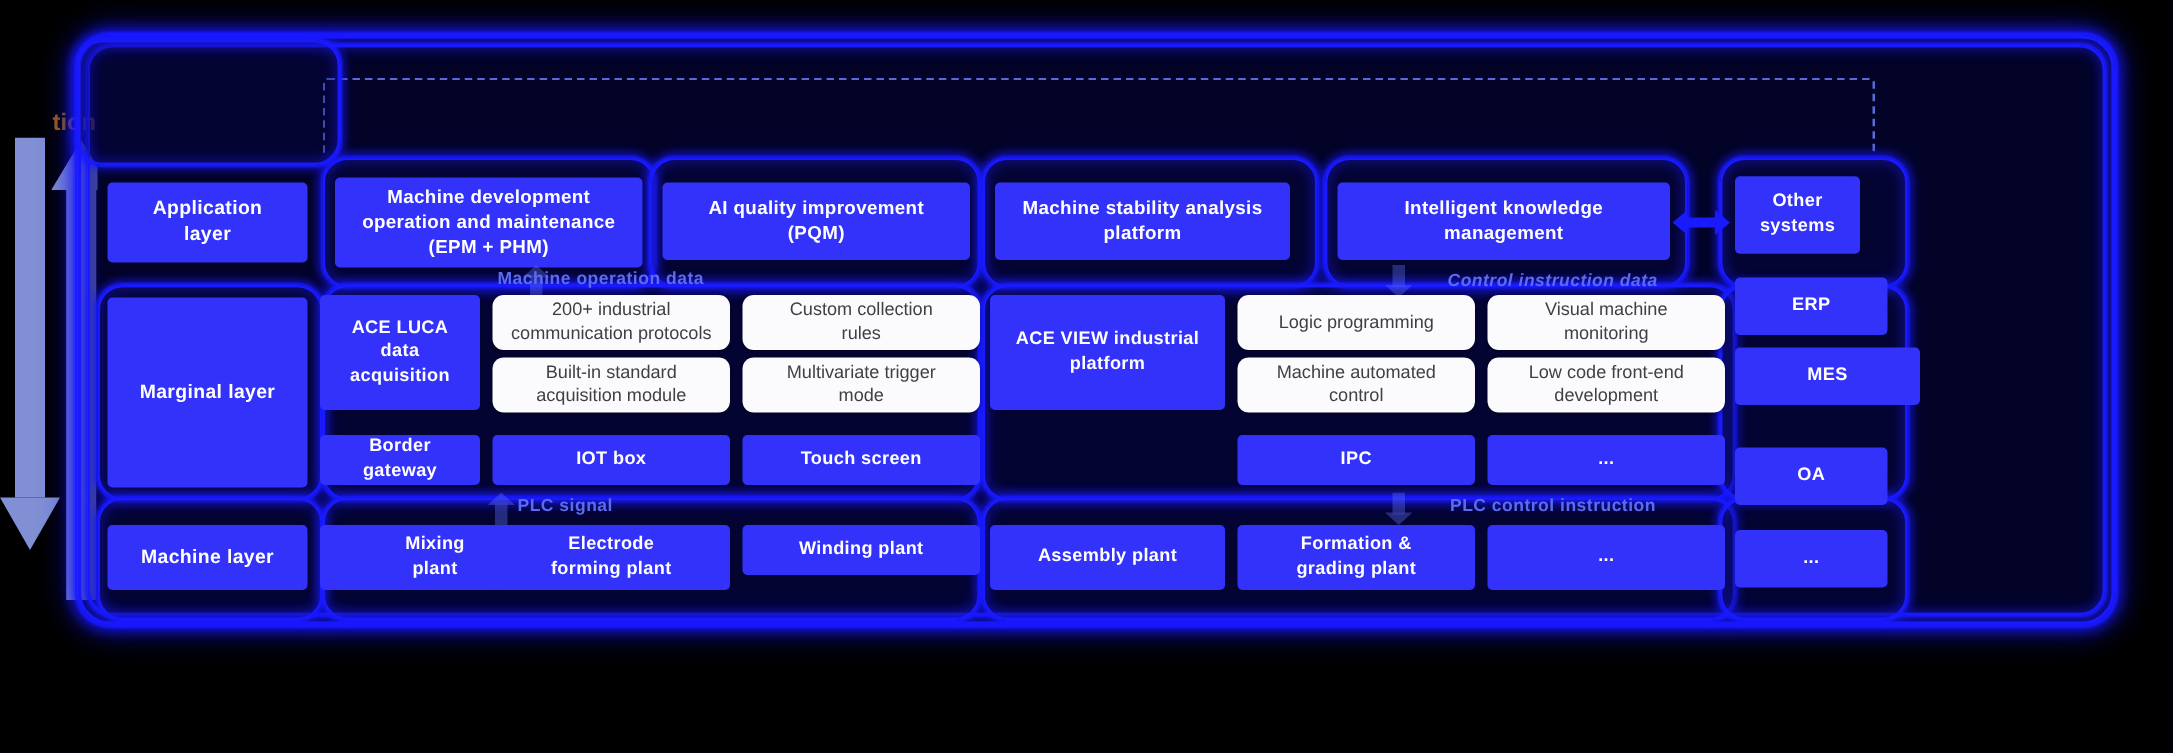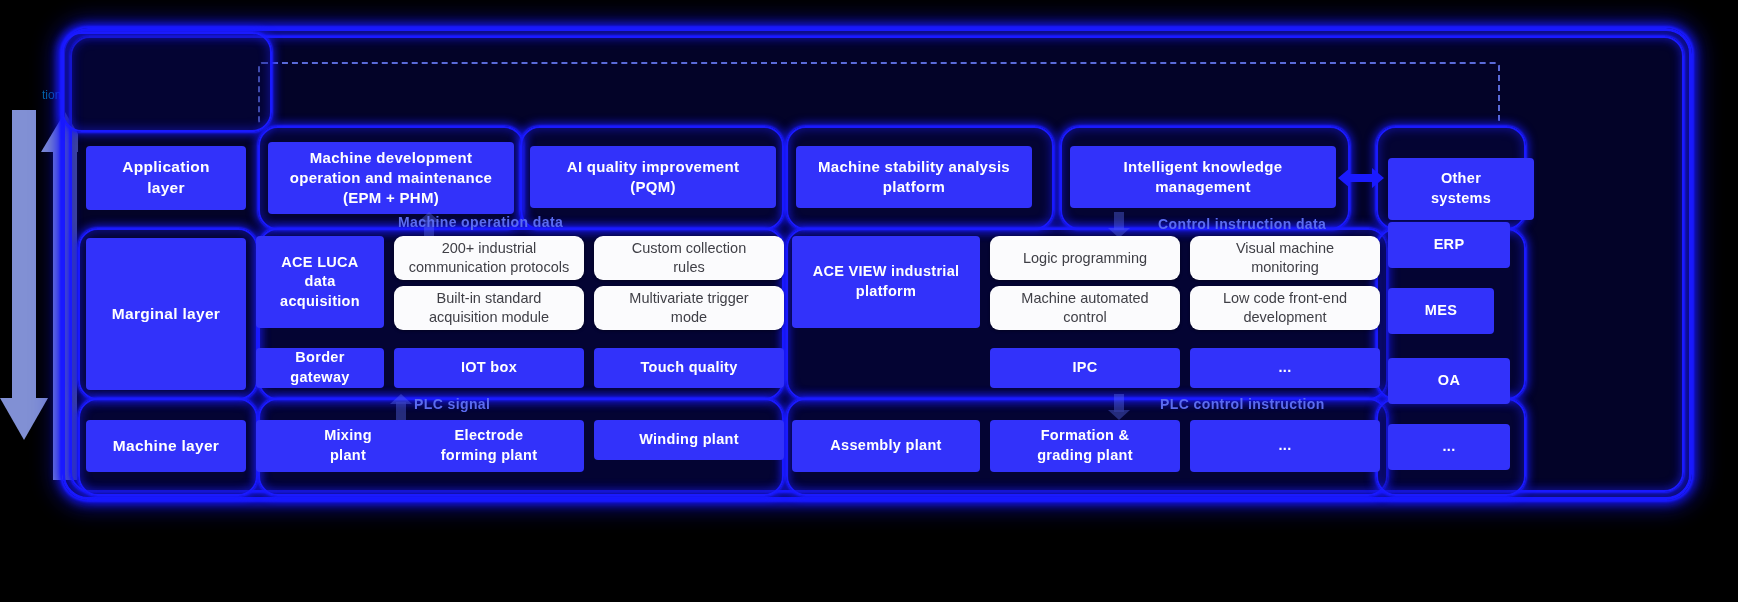--- a/index.html
+++ b/index.html
@@ -110,21 +110,21 @@
         <rect x="12" y="0" width="24" height="288" fill="#8190d4"></rect>
         <polygon points="0,288 48,288 24,330" fill="#8190d4"></polygon>
       </g>
 
       <g>
         <rect x="53" y="38" width="24" height="332" fill="#8190d4"></rect>
         <polygon points="41,42 89,42 65,2" fill="#8190d4"></polygon>
       </g>
     </svg>
   </div>
-  <div style="position:absolute;left:42px;top:88px;color:#0369a1;font-size:12px;font-weight:normal;">tion</div>
+  <div style="position:absolute;left:42px;top:88px;color:#a16207;font-size:19px;font-weight:bold;">tion</div>
 
   <div class="glow" style="left:62px;top:28px;width:1630px;height:472px;"></div>
   <div class="glow inner" style="left:70px;top:36px;width:1614px;height:456px;"></div>
 
   <div class="dashed-box" style="left:258px;top:62px;width:1242px;height:62px;border-bottom:none;"></div>
 
   <div class="glow inner" style="left:258px;top:126px;width:266px;height:104px;"></div>
   <div class="glow inner" style="left:520px;top:126px;width:264px;height:104px;"></div>
   <div class="glow inner" style="left:786px;top:126px;width:268px;height:104px;"></div>
   <div class="glow inner" style="left:1060px;top:126px;width:290px;height:104px;"></div>
@@ -149,24 +149,24 @@
   <div class="cell" style="left:268px;top:142px;width:246px;height:72px;white-space:pre-line;">Machine development
 operation and maintenance
 (EPM + PHM)</div>
   <div class="cell" style="left:530px;top:146px;width:246px;height:62px;white-space:pre-line;">AI quality improvement
 (PQM)</div>
   <div class="cell" style="left:796px;top:146px;width:236px;height:62px;white-space:pre-line;">Machine stability analysis
 platform</div>
   <div class="cell" style="left:1070px;top:146px;width:266px;height:62px;white-space:pre-line;">Intelligent knowledge
 management</div>
 
-  <div class="cell small" style="left:1388px;top:158px;width:146px;height:62px;white-space:pre-line;">Other
+  <div class="cell small" style="left:1388px;top:141px;width:100px;height:62px;white-space:pre-line;">Other
 systems</div>
   <div class="cell small" style="left:1388px;top:222px;width:122px;height:46px;">ERP</div>
-  <div class="cell small" style="left:1388px;top:288px;width:106px;height:46px;">MES</div>
+  <div class="cell small" style="left:1388px;top:278px;width:148px;height:46px;">MES</div>
   <div class="cell small" style="left:1388px;top:358px;width:122px;height:46px;">OA</div>
   <div class="cell small" style="left:1388px;top:424px;width:122px;height:46px;">...</div>
 
   <div class="bidir" style="left:1338px;top:164px;">
     <svg width="46" height="28" viewBox="0 0 46 28">
       <polygon points="0,14 12,4 12,10 34,10 34,4 46,14 34,24 34,18 12,18 12,24" fill="#1a1aff"></polygon>
     </svg>
   </div>
 
   <div class="flow-arrow" style="left:418px;top:212px;">
@@ -176,21 +176,21 @@
     </svg>
   </div>
   <div class="flow-label" style="left:398px;top:214px;">Machine operation data</div>
 
   <div class="flow-arrow" style="left:1108px;top:212px;">
     <svg width="22" height="26" viewBox="0 0 22 26">
       <rect x="6" y="0" width="10" height="18" fill="#5b6cf0" opacity="0.7"></rect>
       <polygon points="0,16 22,16 11,26" fill="#5b6cf0" opacity="0.7"></polygon>
     </svg>
   </div>
-  <div class="flow-label" style="left:1158px;top:216px;">Control instruction data</div>
+  <div class="flow-label" style="left:1158px;top:216px;font-style:italic;">Control instruction data</div>
 
   <div class="cell layer-label" style="left:86px;top:238px;width:160px;height:152px;">Marginal layer</div>
 
   <div class="cell" style="left:256px;top:236px;width:128px;height:92px;white-space:pre-line;font-size:14.5px;">ACE LUCA data
 acquisition</div>
 
   <div class="wcell" style="left:394px;top:236px;width:190px;height:44px;white-space:pre-line;">200+ industrial
 communication protocols</div>
   <div class="wcell" style="left:594px;top:236px;width:190px;height:44px;white-space:pre-line;">Custom collection
 rules</div>
@@ -205,21 +205,21 @@
   <div class="wcell" style="left:990px;top:236px;width:190px;height:44px;white-space:pre-line;">Logic programming</div>
   <div class="wcell" style="left:1190px;top:236px;width:190px;height:44px;white-space:pre-line;">Visual machine
 monitoring</div>
   <div class="wcell" style="left:990px;top:286px;width:190px;height:44px;white-space:pre-line;text-align:center;">Machine automated
 control</div>
   <div class="wcell" style="left:1190px;top:286px;width:190px;height:44px;white-space:pre-line;">Low code front-end
 development</div>
 
   <div class="cell small" style="left:256px;top:348px;width:128px;height:40px;">Border gateway</div>
   <div class="cell small" style="left:394px;top:348px;width:190px;height:40px;">IOT box</div>
-  <div class="cell small" style="left:594px;top:348px;width:190px;height:40px;">Touch quality</div>
+  <div class="cell small" style="left:594px;top:348px;width:190px;height:40px;">Touch screen</div>
   <div class="cell small" style="left:990px;top:348px;width:190px;height:40px;">IPC</div>
   <div class="cell small" style="left:1190px;top:348px;width:190px;height:40px;">...</div>
 
   <div class="flow-arrow" style="left:390px;top:394px;">
     <svg width="22" height="26" viewBox="0 0 22 26">
       <rect x="6" y="8" width="10" height="18" fill="#5b6cf0" opacity="0.7"></rect>
       <polygon points="0,10 22,10 11,0" fill="#5b6cf0" opacity="0.7"></polygon>
     </svg>
   </div>
   <div class="flow-label" style="left:414px;top:396px;">PLC signal</div>

